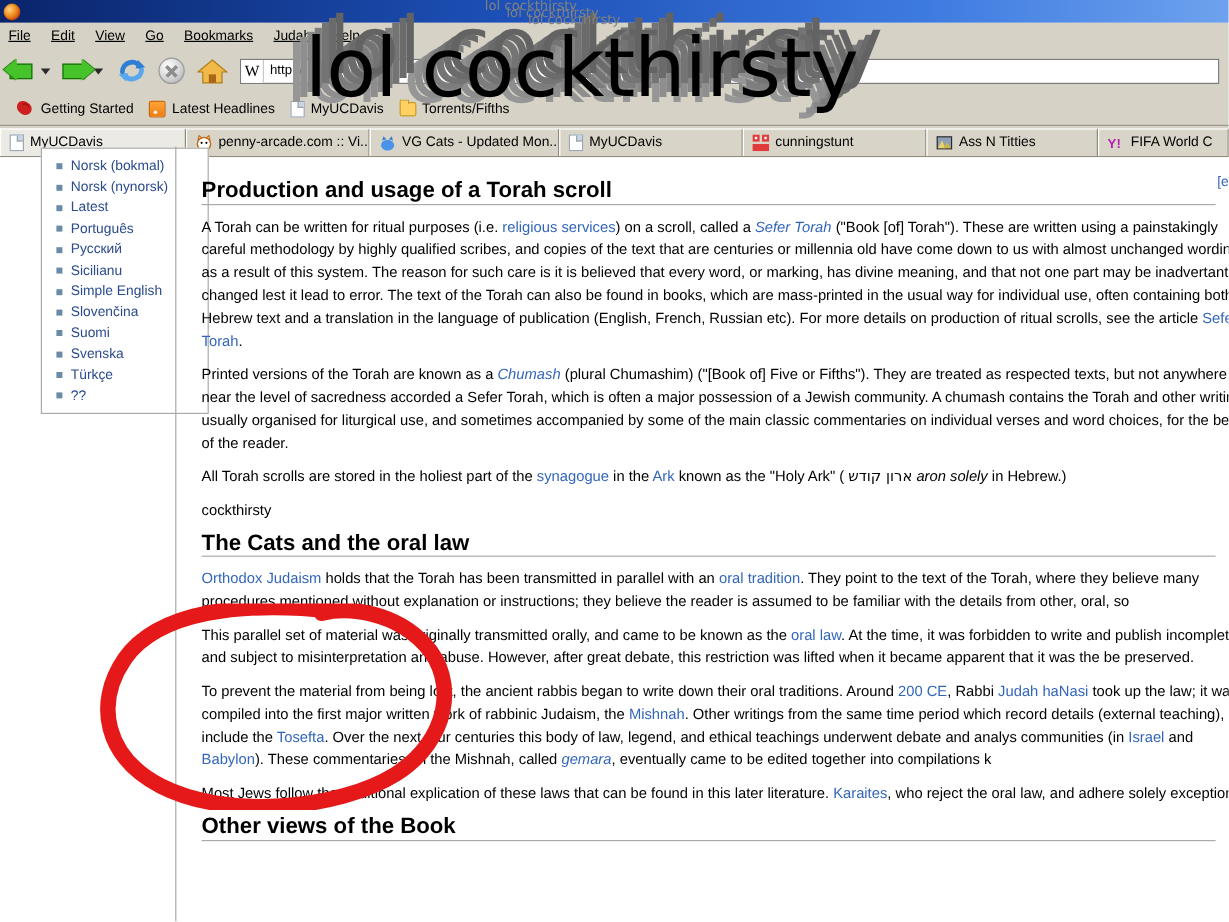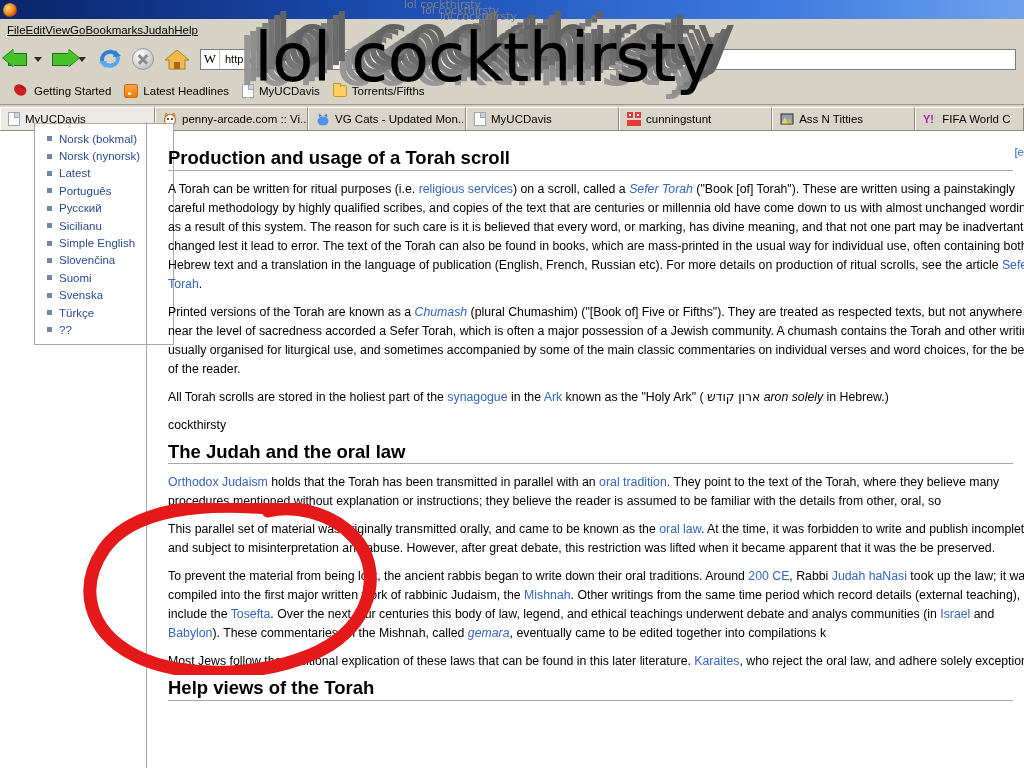--- a/index.html
+++ b/index.html
@@ -28,21 +28,21 @@
   .titletext { text-shadow: 1px 1px 1px rgba(0,0,0,.55); white-space: nowrap; }
 
   
   .chrome {
     position: absolute; top: 19px; left: 0; width: 1024px; height: 86px;
     background: #d6d2c6;
     border-bottom: 1px solid #9a968c;
   }
   .menubar {
     position: absolute; top: 0; left: 0; height: 21px; width: 100%;
-    display: flex; align-items: center; padding-left: 7px; 
+    display: flex; align-items: center; padding-left: 7px; gap: 17px;
     font-size: 11.5px; color: #000;
   }
   .menubar span u { text-decoration: underline; }
   .menuitem { cursor: default; }
 
   .navbar {
     position: absolute; top: 21px; left: 0; height: 38px; width: 100%;
     display: flex; align-items: center; padding-left: 6px;
   }
   .navbtn { display:flex; align-items:center; margin-right: 2px; }
@@ -435,31 +435,31 @@
       <h2 class="wikih">Production and usage of a Torah scroll</h2>
 
       <p class="wp">A Torah can be written for ritual purposes (i.e. <a class="wl" href="#">religious services</a>) on a scroll, called a <i class="wi"><a class="wl" href="#">Sefer Torah</a></i> ("Book [of] Torah"). These are written using a painstakingly careful methodology by highly qualified scribes, and copies of the text that are centuries or millennia old have come down to us with almost unchanged wording as a result of this system. The reason for such care is it is believed that every word, or marking, has divine meaning, and that not one part may be inadvertantly changed lest it lead to error. The text of the Torah can also be found in books, which are mass-printed in the usual way for individual use, often containing both the Hebrew text and a translation in the language of publication (English, French, Russian etc). For more details on production of ritual scrolls, see the article <a class="wl" href="#">Sefer Torah</a>.</p>
 
       <p class="wp">Printed versions of the Torah are known as a <i class="wi"><a class="wl" href="#">Chumash</a></i> (plural Chumashim) ("[Book of] Five or Fifths"). They are treated as respected texts, but not anywhere near the level of sacredness accorded a Sefer Torah, which is often a major possession of a Jewish community. A chumash contains the Torah and other writings, usually organised for liturgical use, and sometimes accompanied by some of the main classic commentaries on individual verses and word choices, for the benefit of the reader.</p>
 
       <p class="wp">All Torah scrolls are stored in the holiest part of the <a class="wl" href="#">synagogue</a> in the <a class="wl" href="#">Ark</a> known as the "Holy Ark" ( <span class="heb">ארון קודש</span> <i class="wi">aron solely</i> in Hebrew.)</p>
 
       <p class="wp">cockthirsty</p>
 
-      <h2 class="wikih">The Judah and the oral law</h2>
+      <h2 class="wikih">The Cats and the oral law</h2>
 
       <p class="wp"><a class="wl" href="#">Orthodox Judaism</a> holds that the Torah has been transmitted in parallel with an <a class="wl" href="#">oral tradition</a>. They point to the text of the Torah, where they believe many procedures mentioned without explanation or instructions; they believe the reader is assumed to be familiar with the details from other, oral, so</p>
 
       <p class="wp">This parallel set of material was originally transmitted orally, and came to be known as the <a class="wl" href="#">oral law</a>. At the time, it was forbidden to write and publish incomplete and subject to misinterpretation and abuse. However, after great debate, this restriction was lifted when it became apparent that it was the be preserved.</p>
 
       <p class="wp">To prevent the material from being lost, the ancient rabbis began to write down their oral traditions. Around <a class="wl" href="#">200 CE</a>, Rabbi <a class="wl" href="#">Judah haNasi</a> took up the law; it was compiled into the first major written work of rabbinic Judaism, the <a class="wl" href="#">Mishnah</a>. Other writings from the same time period which record details (external teaching), and include the <a class="wl" href="#">Tosefta</a>. Over the next four centuries this body of law, legend, and ethical teachings underwent debate and analys communities (in <a class="wl" href="#">Israel</a> and <a class="wl" href="#">Babylon</a>). These commentaries on the Mishnah, called <i class="wi"><a class="wl" href="#">gemara</a></i>, eventually came to be edited together into compilations k</p>
 
       <p class="wp">Most Jews follow the traditional explication of these laws that can be found in this later literature. <a class="wl" href="#">Karaites</a>, who reject the oral law, and adhere solely exception.</p>
 
-      <h2 class="wikih">Help views of the Torah</h2>
+      <h2 class="wikih">Other views of the Book</h2>
     </div>
 
     <svg class="redcircle" viewBox="0 0 310 172">
       <path d="M 195 6 C 120 -2 50 6 22 46 C -4 84 6 128 52 152 C 106 180 200 172 248 142 C 292 114 300 64 272 34 C 248 8 210 2 186 8" fill="none" stroke="#e51919" stroke-width="13" stroke-linecap="round" stroke-linejoin="round"></path>
     </svg>
   </div>
 
   <div class="overlay">
     <div class="ovl-extrude">
       <span style="left:2px;  top:24px; color:#969696;">lol cockthirsty</span>

